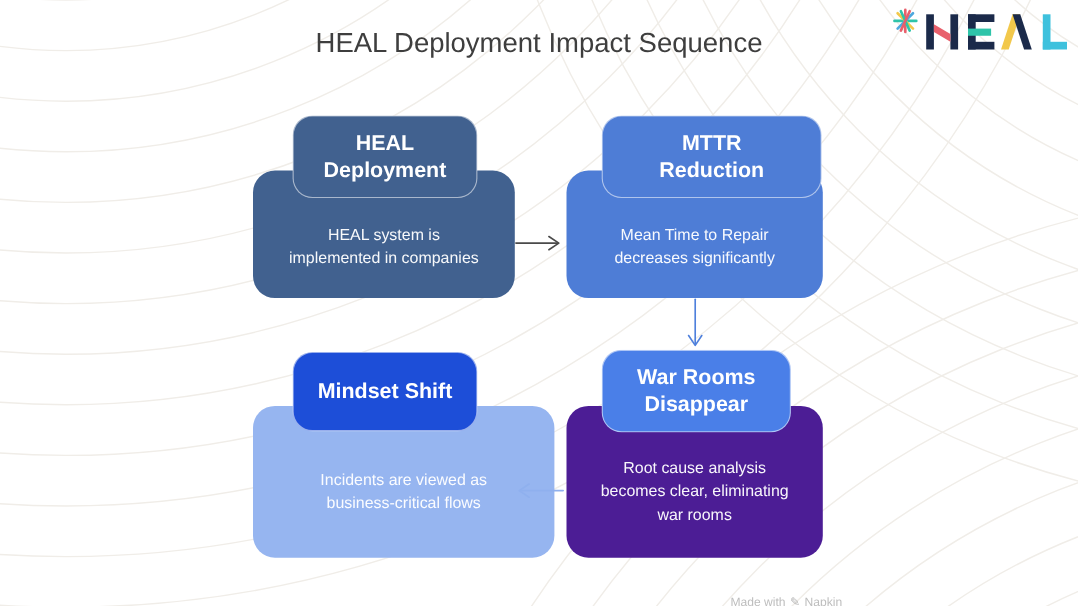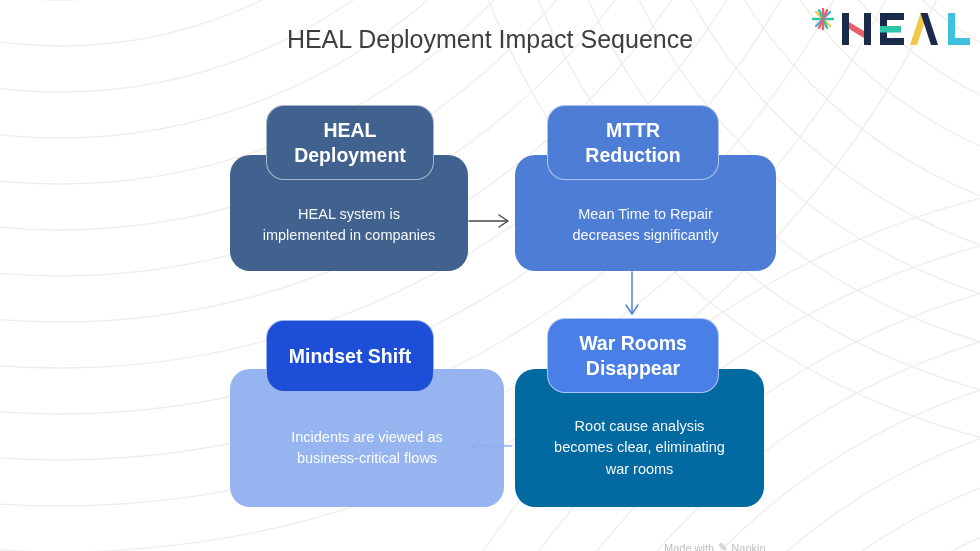--- a/index.html
+++ b/index.html
@@ -32,22 +32,22 @@
     position:absolute;left:8px;right:8px;
     display:flex;align-items:center;justify-content:center;text-align:center;
     color:rgba(255,255,255,0.96);font-size:14.5px;line-height:1.45;
     white-space:pre-line;
   }
   
   .n1-body{left:230px;top:155px;width:238px;height:116px;}
   .n1-head{left:266px;top:105px;width:168px;height:75px;}
   .n1-body .body-text{top:28px;bottom:4px;}
   
-  .n2-body{left:515px;top:155px;width:261px;height:116px;}
-  .n2-head{left:547px;top:105px;width:172px;height:75px;}
+  .n2-body{left:515px;top:155px;width:233px;height:116px;}
+  .n2-head{left:547px;top:105px;width:200px;height:75px;}
   .n2-body .body-text{top:28px;bottom:4px;}
   
   .n3-body{left:515px;top:369px;width:233px;height:138px;}
   .n3-head{left:547px;top:318px;width:172px;height:75px;}
   .n3-body .body-text{top:26px;bottom:6px;}
   
   .n4-body{left:230px;top:369px;width:274px;height:138px;}
   .n4-head{left:266px;top:320px;width:168px;height:72px;}
   .n4-body .body-text{top:26px;bottom:6px;}
 
@@ -152,21 +152,21 @@
 
   <div class="node-body n2-body" style="background: rgb(78, 125, 214);">
     <div class="body-text">Mean Time to Repair
 decreases significantly</div>
   </div>
   <div class="node-header n2-head" style="background: rgb(78, 125, 214);">
     <span class="header-text">MTTR
 Reduction</span>
   </div>
 
-  <div class="node-body n3-body" style="background: #0369a1; padding-left: 16px;">
+  <div class="node-body n3-body" style="background: #4c1d95;">
     <div class="body-text">Root cause analysis
 becomes clear, eliminating
 war rooms</div>
   </div>
   <div class="node-header n3-head" style="background: rgb(74, 127, 232);">
     <span class="header-text">War Rooms
 Disappear</span>
   </div>
 
   <div class="node-body n4-body" style="background: rgb(150, 181, 240);">

